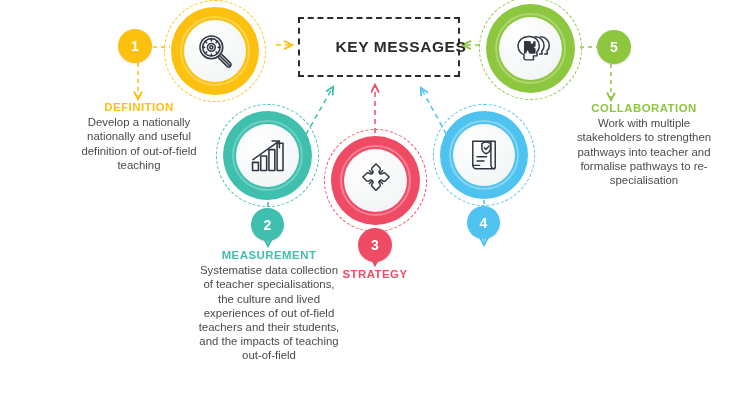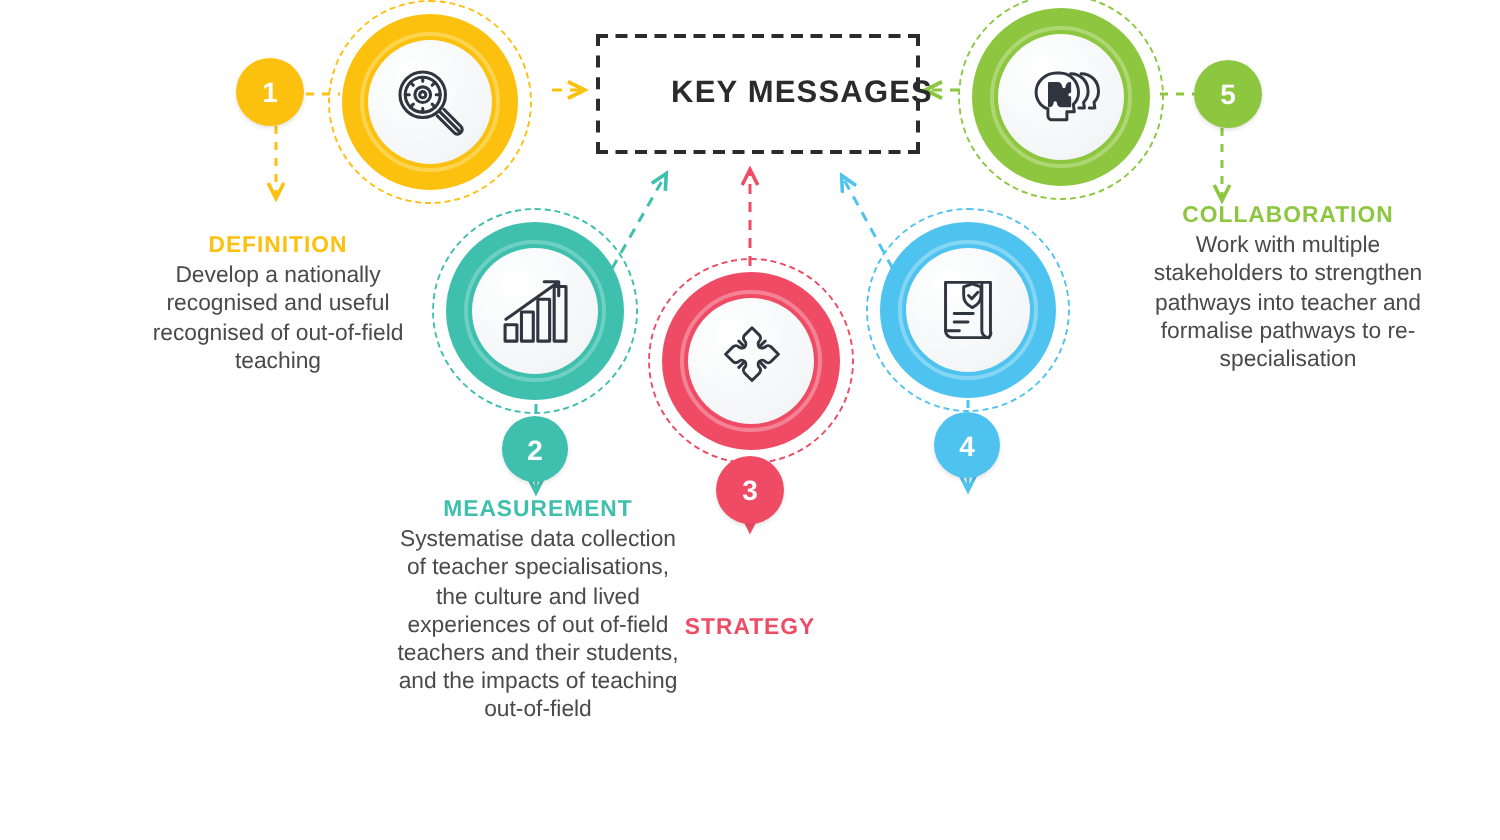--- a/index.html
+++ b/index.html
@@ -146,23 +146,23 @@
           <path d="M27.2 27.2 L38 38"></path>
           <path d="M26 29.6 L35.6 39.2 a2.6 2.6 0 0 0 3.6-3.6 L29.6 26"></path>
         </g>
       </svg>
     </div>
     <div class="badge" style="left:-46px;top:29px;width:34px;height:34px;background:#fcc00f;font-size:14px;">
       <span>1</span>
     </div>
   </div>
 
-  <div class="txt" style="left:70px;top:116px;width:138px;">
+  <div class="txt" style="left:70px;top:100px;width:138px;">
     <span class="ttl" style="color:#fcc00f;">DEFINITION</span>
-    <span class="body">Develop a nationally recognised and useful recognised of out-of-field teaching</span>
+    <span class="body">Develop a nationally nationally and useful definition of out-of-field teaching</span>
   </div>
 
   <div class="node" style="left:216px;top:104px;width:104px;height:104px;">
     <div class="ring-dashed" style="left:0;top:0;width:103px;height:103px;border-color:#3fbfae;"></div>
     <div class="disc" style="left:7px;top:7px;width:89px;height:89px;background:#3fbfae;"></div>
     <div class="disc" style="left:16px;top:16px;width:71px;height:71px;border:2px solid #6ed0c3;"></div>
     <div class="disc-inner" style="left:20px;top:20px;width:63px;height:63px;">
       <svg class="icon-svg" width="40" height="40" viewBox="0 0 44 44">
         <g fill="none" stroke="#2f3640" stroke-width="1.7" stroke-linecap="round" stroke-linejoin="round">
           <rect x="5" y="29" width="6.5" height="9"></rect>
@@ -194,21 +194,21 @@
           <path d="M8 8 h6 a2.4 2.4 0 0 1 2.4 2.4 a2.4 2.4 0 0 0 2.4 2.4 a2.4 2.4 0 0 0 2.4-2.4 A2.4 2.4 0 0 1 23.6 8 h6 v6 a2.4 2.4 0 0 1-2.4 2.4 a2.4 2.4 0 0 0-2.4 2.4 a2.4 2.4 0 0 0 2.4 2.4 a2.4 2.4 0 0 1 2.4 2.4 v6 h-6 a2.4 2.4 0 0 1-2.4-2.4 a2.4 2.4 0 0 0-2.4-2.4 a2.4 2.4 0 0 0-2.4 2.4 A2.4 2.4 0 0 1 14 29.6 H8 v-6 a2.4 2.4 0 0 1 2.4-2.4 a2.4 2.4 0 0 0 2.4-2.4 a2.4 2.4 0 0 0-2.4-2.4 A2.4 2.4 0 0 1 8 14 Z"></path>
           <path d="M18.8 8 v4.8 M18.8 24.8 v4.8 M8 18.8 h4.8 M24.8 18.8 h4.8"></path>
         </g>
       </svg>
     </div>
     <div class="badge" style="left:34px;top:99px;width:34px;height:34px;background:#ef4b64;font-size:14px;">
       <span>3</span>
     </div>
   </div>
 
-  <div class="txt" style="left:307px;top:267px;width:136px;margin-top:40px;">
+  <div class="txt" style="left:307px;top:267px;width:136px;">
     <span class="ttl" style="color:#ef4b64;">STRATEGY</span>
   </div>
 
   <div class="node" style="left:433px;top:104px;width:103px;height:103px;">
     <div class="ring-dashed" style="left:0;top:0;width:102px;height:102px;border-color:#4fc3ef;"></div>
     <div class="disc" style="left:7px;top:7px;width:88px;height:88px;background:#4fc3ef;"></div>
     <div class="disc" style="left:16px;top:16px;width:70px;height:70px;border:2px solid #85d5f4;"></div>
     <div class="disc-inner" style="left:20px;top:20px;width:62px;height:62px;">
       <svg class="icon-svg" width="38" height="38" viewBox="0 0 44 44">
         <g fill="none" stroke="#2f3640" stroke-width="1.7" stroke-linecap="round" stroke-linejoin="round">

